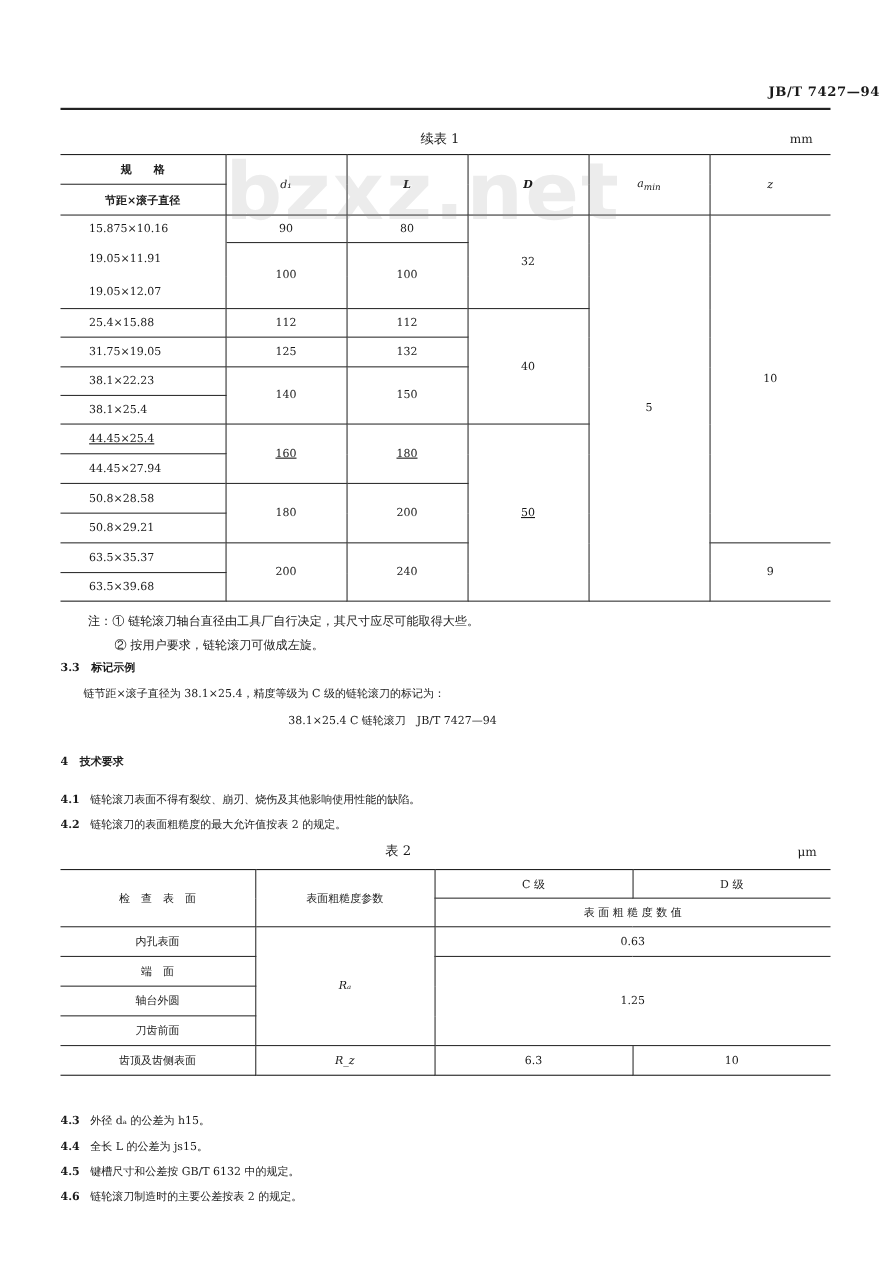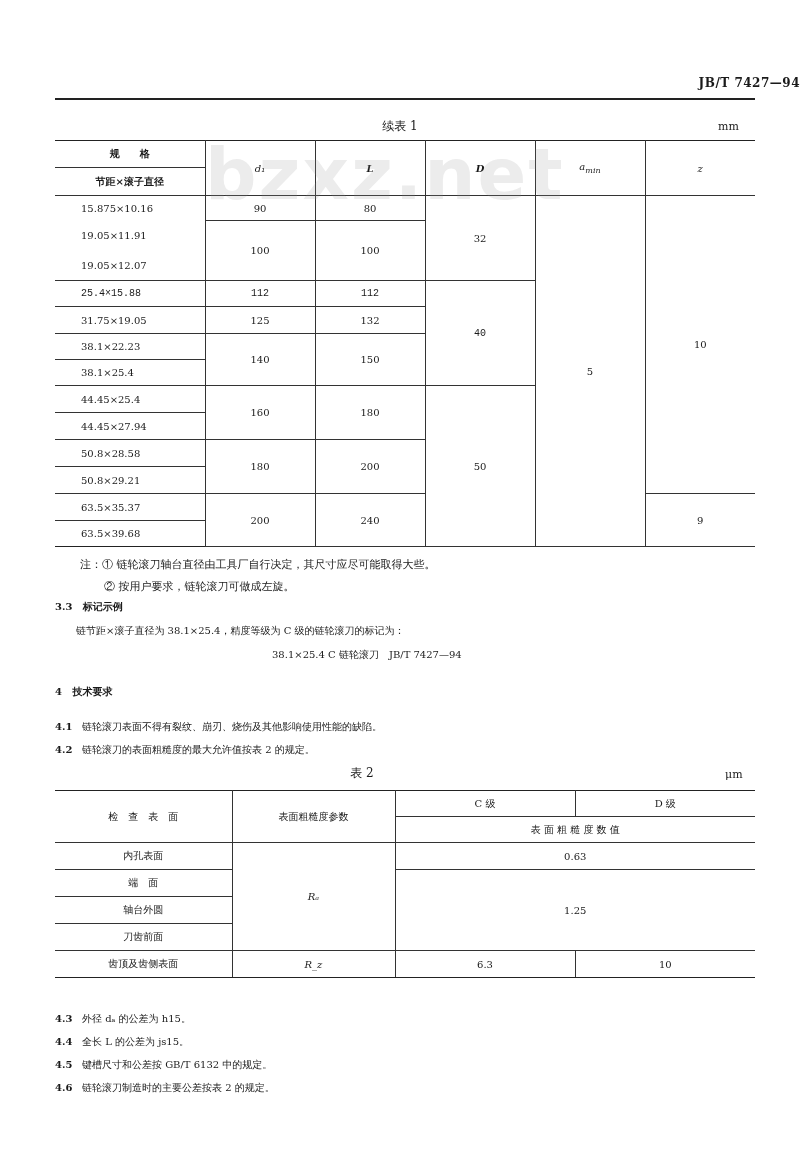--- a/index.html
+++ b/index.html
@@ -73,40 +73,40 @@
     <td rowspan="11" class="lastc">10</td>
   </tr>
   <tr style="height:30px;">
     <td class="first spec nt nb">19.05×11.91</td>
     <td rowspan="2">100</td>
     <td rowspan="2">100</td>
   </tr>
   <tr style="height:30px;">
     <td class="first spec nt">19.05×12.07</td>
   </tr>
-  <tr style="height:26px;font-family:Liberation Mono, monospace;">
+  <tr style="height:26px;">
     <td class="first spec">25.4×15.88</td>
     <td>112</td>
     <td>112</td>
     <td rowspan="4">40</td>
   </tr>
   <tr style="height:27px;">
     <td class="first spec">31.75×19.05</td>
     <td>125</td>
     <td>132</td>
   </tr>
   <tr style="height:26px;margin-top:10px;">
     <td class="first spec">38.1×22.23</td>
     <td rowspan="2">140</td>
     <td rowspan="2">150</td>
   </tr>
   <tr style="height:26px;">
     <td class="first spec">38.1×25.4</td>
   </tr>
-  <tr style="height:27px;">
+  <tr style="height:27px;text-decoration:underline;">
     <td class="first spec">44.45×25.4</td>
     <td rowspan="2">160</td>
     <td rowspan="2">180</td>
     <td rowspan="6">50</td>
   </tr>
   <tr style="height:27px;">
     <td class="first spec">44.45×27.94</td>
   </tr>
   <tr style="height:27px;">
     <td class="first spec">50.8×28.58</td>
@@ -132,21 +132,21 @@
 
 <div class="abs txt" style="left:80px;top:557px;font-size:11px;">
   <span>注：</span><span>① 链轮滚刀轴台直径由工具厂自行决定，其尺寸应尽可能取得大些。</span>
 </div>
 <div class="abs txt" style="left:104px;top:579px;font-size:11px;">② 按用户要求，链轮滚刀可做成左旋。</div>
 
 <div class="abs txt bold" style="left:55px;top:600px;">
   <span>3.3</span>&nbsp;&nbsp;&nbsp;<span>标记示例</span>
 </div>
 <div class="abs txt" style="left:76px;top:624px;">链节距×滚子直径为 38.1×25.4，精度等级为 C 级的链轮滚刀的标记为：</div>
-<div class="abs txt" style="left:272px;top:648px;">38.1×25.4 C 链轮滚刀　JB/T 7427—94</div>
+<div class="abs txt" style="left:262px;top:648px;">38.1×25.4 C 链轮滚刀　JB/T 7427—94</div>
 
 <div class="abs txt bold" style="left:55px;top:685px;">
   <span>4</span>&nbsp;&nbsp;&nbsp;<span>技术要求</span>
 </div>
 <div class="abs txt" style="left:55px;top:720px;">
   <span class="bold">4.1</span>&nbsp;&nbsp;&nbsp;<span>链轮滚刀表面不得有裂纹、崩刃、烧伤及其他影响使用性能的缺陷。</span>
 </div>
 <div class="abs txt" style="left:55px;top:743px;">
   <span class="bold">4.2</span>&nbsp;&nbsp;&nbsp;<span>链轮滚刀的表面粗糙度的最大允许值按表 2 的规定。</span>
 </div>

